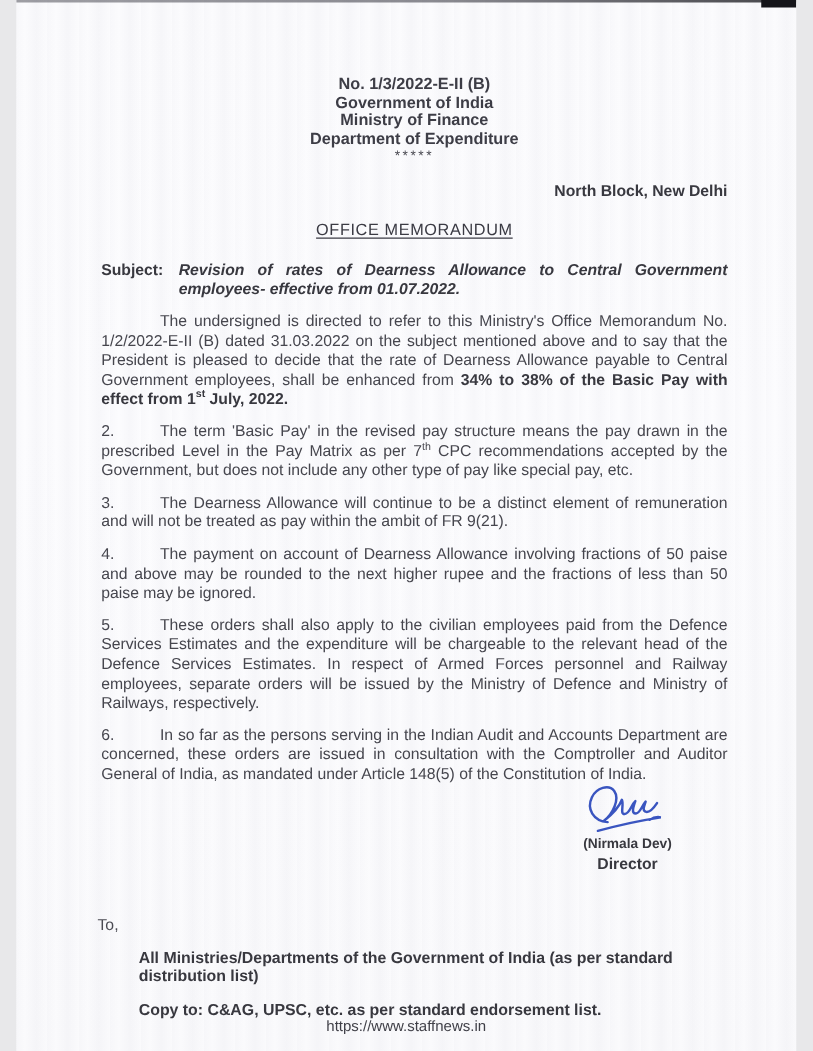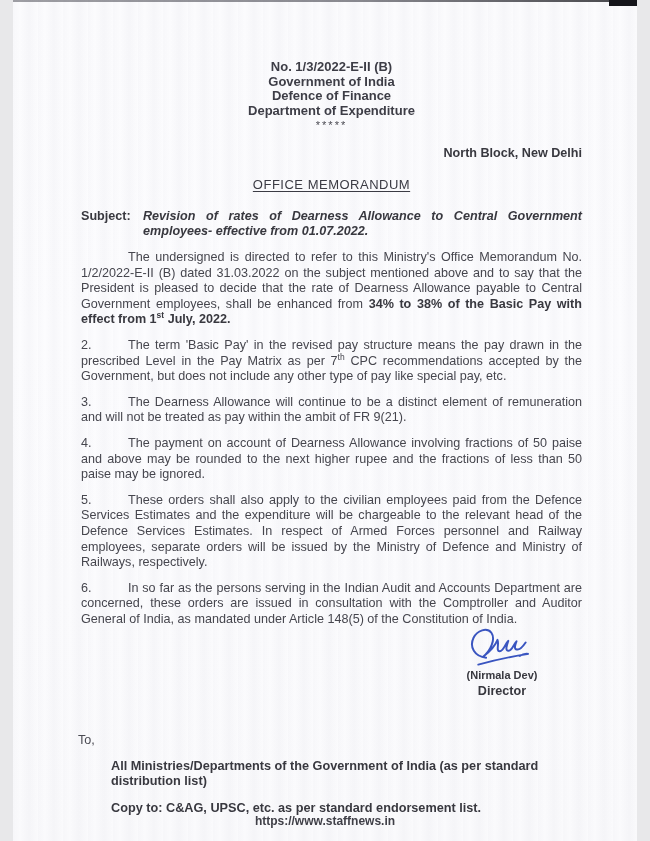--- a/index.html
+++ b/index.html
@@ -58,36 +58,36 @@
   .sigblock { width: fit-content; margin: -4px 38px 0 auto; text-align: center; }
   .signature-svg { display: block; margin: 0 auto -3px auto; transform: rotate(-3deg); }
   .sig-name { font-weight: bold; font-size: 11px; line-height: 16px; }
   .sig-title { font-weight: bold; font-size: 12.6px; line-height: 16px; }
   
   .to-label { margin: 34px 0 0 -3px; font-size: 12.6px; color: #4a4a52; }
   .dist-line { margin: 12px 0 0 30px; font-weight: bold; font-size: 12.7px; line-height: 15px; }
   
   .footer-url {
     position: absolute; bottom: 13px; left: 0; right: 0;
-    text-align: center; font-size: 12px; color: #3f3f47; font-weight: bold;
+    text-align: center; font-size: 12px; color: #3f3f47;
   }
 </style>
 </head>
 <body>
 
 <div class="page">
   <div class="scan-edge-top"></div>
   <div class="scan-corner"></div>
 
   <div class="content">
 
     <header>
       <div class="lh-line">No. 1/3/2022-E-II (B)</div>
       <div class="lh-line">Government of India</div>
-      <div class="lh-line">Defence of Finance</div>
+      <div class="lh-line">Ministry of Finance</div>
       <div class="lh-line">Department of Expenditure</div>
       <div class="stars">*****</div>
     </header>
 
     <div class="dateblock">
       <div>North Block, New Delhi</div>
     </div>
 
     <div class="om-title-wrap">
       <span class="om-title">OFFICE MEMORANDUM</span>

